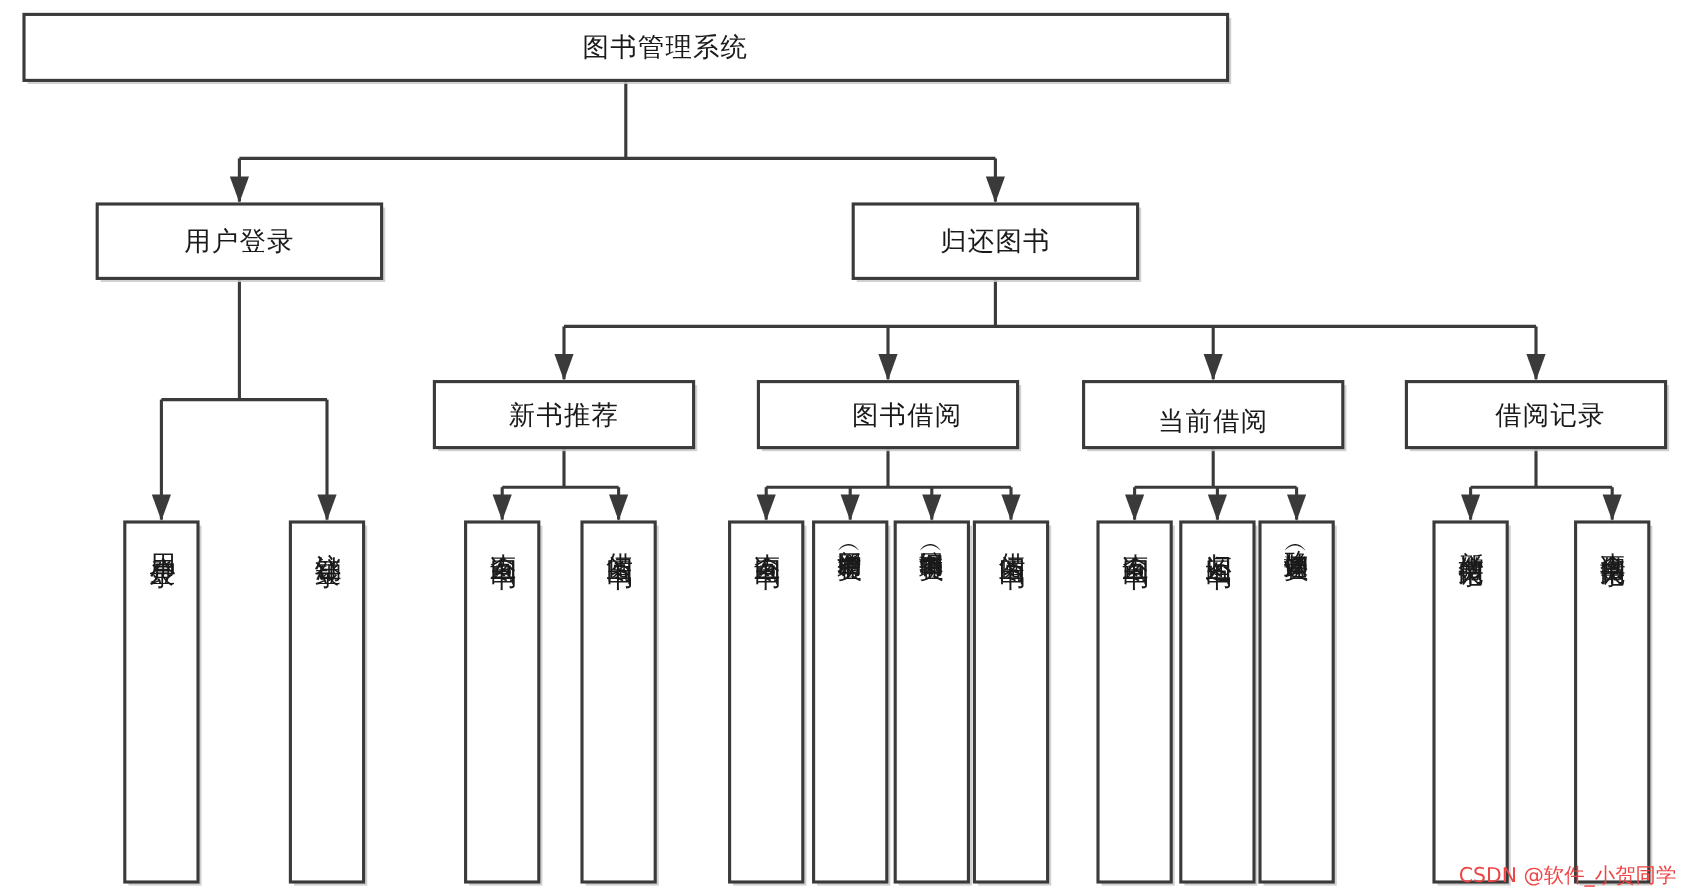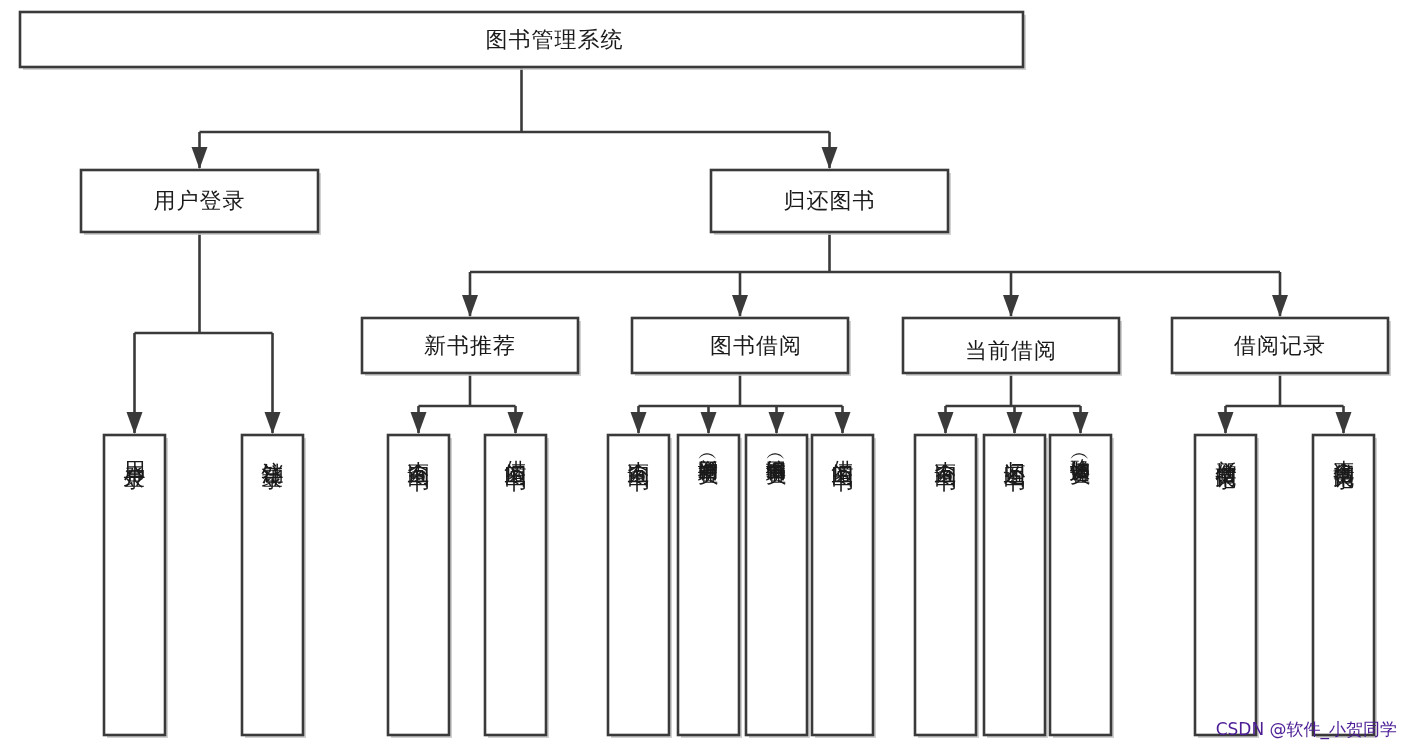--- a/index.html
+++ b/index.html
@@ -75,21 +75,21 @@
     color: #1a1a1a;
     letter-spacing: 1px;
     white-space: nowrap;
   }
   #watermark {
     position: absolute;
     right: 8px;
     bottom: 6px;
     font-family: "DejaVu Sans", "Liberation Sans", sans-serif;
     font-size: 17px;
-    color: #4c1d95;
+    color: #ef4444;
     white-space: nowrap;
     pointer-events: none;
   }
 </style>
 </head>
 <body>
 
 <div id="diagram-root">
 
   <svg id="flow-svg" viewBox="0 0 1405 747" xmlns="http://www.w3.org/2000/svg">
@@ -236,21 +236,21 @@
       </div>
       <div class="vlabel-wrap" style="left: 915px; top: 435px; width: 61px; height: 300px; padding-top: 8px;">
         <span class="vlabel-text">查询图书</span>
       </div>
       <div class="vlabel-wrap" style="left: 984px; top: 435px; width: 61px; height: 300px; padding-top: 8px;">
         <span class="vlabel-text">归还图书</span>
       </div>
       <div class="vlabel-wrap" style="left: 1050px; top: 435px; width: 61px; height: 300px; padding-top: 8px;">
         <span class="vlabel-text" style="font-size: 20px; letter-spacing: 1px;">确认归还（管理员）</span>
       </div>
-      <div class="hlabel-wrap" style="left: 1172px; top: 318px; width: 216px; height: 55px;">
+      <div class="hlabel-wrap" style="left: 1172px; top: 318px; width: 216px; height: 55px; padding-left: 12px;">
         <span class="hlabel-text">借阅记录</span>
       </div>
       <div class="vlabel-wrap" style="left: 1195px; top: 435px; width: 61px; height: 300px; padding-top: 8px;">
         <span class="vlabel-text" style="font-size: 21px; letter-spacing: 2px;">新增借阅记录</span>
       </div>
       <div class="vlabel-wrap" style="left: 1313px; top: 435px; width: 61px; height: 300px; padding-top: 8px;">
         <span class="vlabel-text" style="font-size: 21px; letter-spacing: 2px;">查询借阅记录</span>
       </div>
     </div>
 

